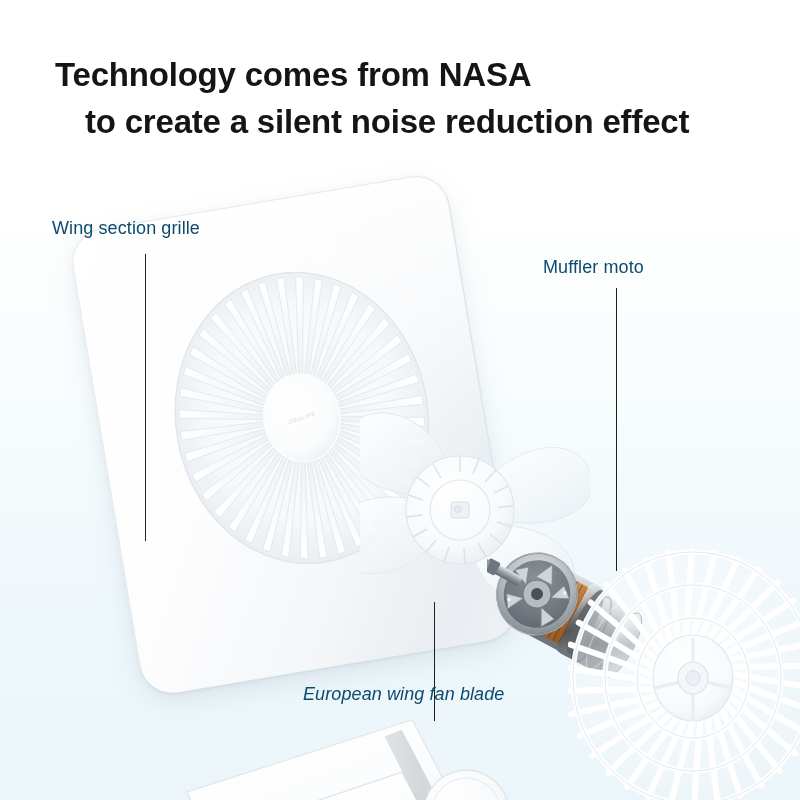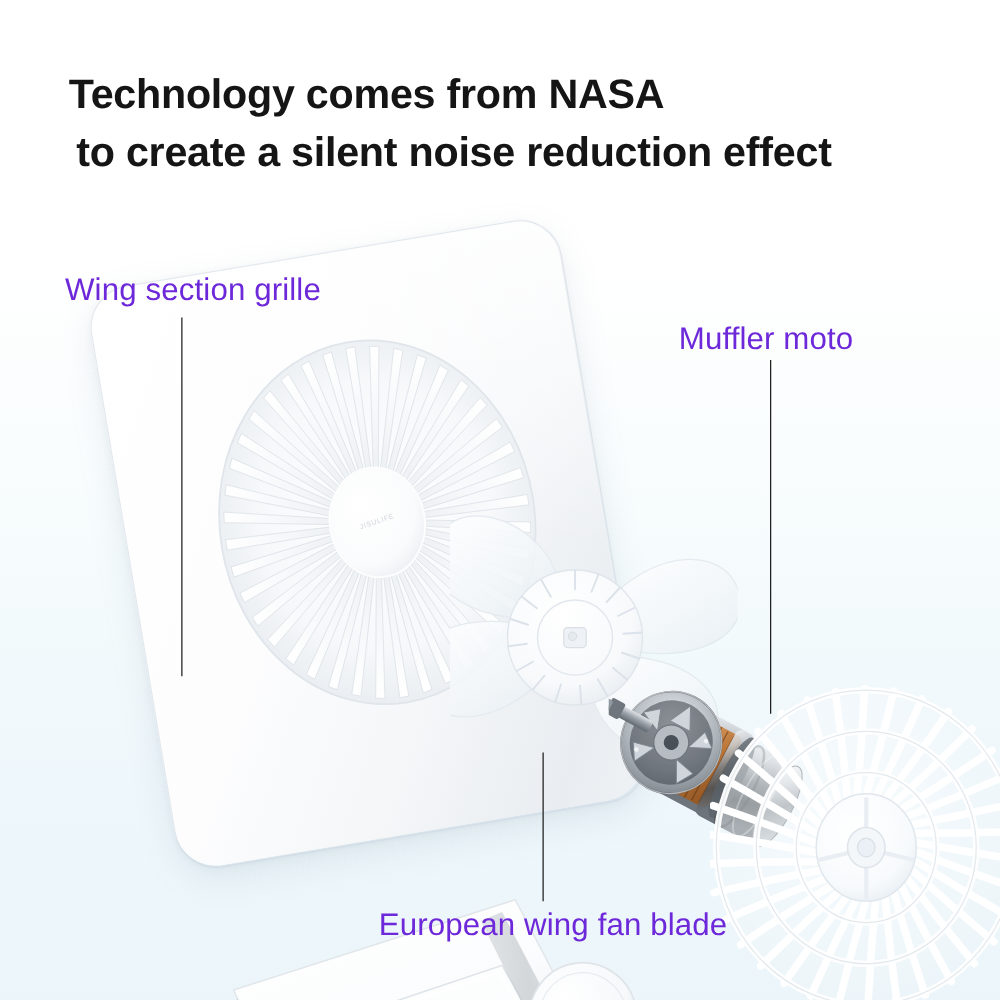--- a/index.html
+++ b/index.html
@@ -7,27 +7,27 @@
     width:800px;height:800px;overflow:hidden;position:relative;
     font-family:"Liberation Sans","DejaVu Sans",sans-serif;
     background:linear-gradient(180deg,#ffffff 0%,#ffffff 26%,#f7fcfd 52%,#eef7fb 78%,#ecf6fa 100%);
   }
   #stage{position:absolute;inset:0;}
 
   
   .headline{position:absolute;left:55px;top:52px;width:700px;
     font-size:33px;line-height:1.42;font-weight:700;color:#151515;
     letter-spacing:-.2px;}
-  .headline .l2{padding-left:6px;display:block;}
-
-  
-  .lbl{position:absolute;font-size:25px;color:#6d28d9;white-space:nowrap;letter-spacing:.1px;}
+  .headline .l2{padding-left:6px;display:block;margin-left:24px;}
+
+  
+  .lbl{position:absolute;font-size:18px;color:#0c4a6e;white-space:nowrap;letter-spacing:.1px;}
   .lbl-grille{left:52px;top:218px;}
   .lbl-motor{left:543px;top:257px;text-align:center;}
-  .lbl-blade{left:303px;top:726px;}
+  .lbl-blade{left:303px;top:684px;font-style:italic;}
 
   .leader{position:absolute;width:1px;background:#1f1f1f;}
   .leader-grille{left:145px;top:254px;height:287px;}
   .leader-motor{left:616px;top:288px;height:283px;}
   .leader-blade{left:434px;top:602px;height:119px;}
 
   
   #fanBody{position:absolute;left:84px;top:200px;width:415px;height:500px;
     transform:rotate(-9.5deg);}
   .panel{position:absolute;left:22px;top:0;width:380px;height:470px;

